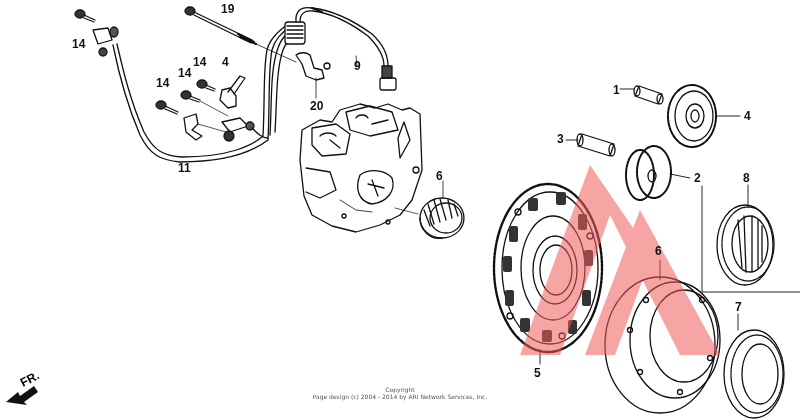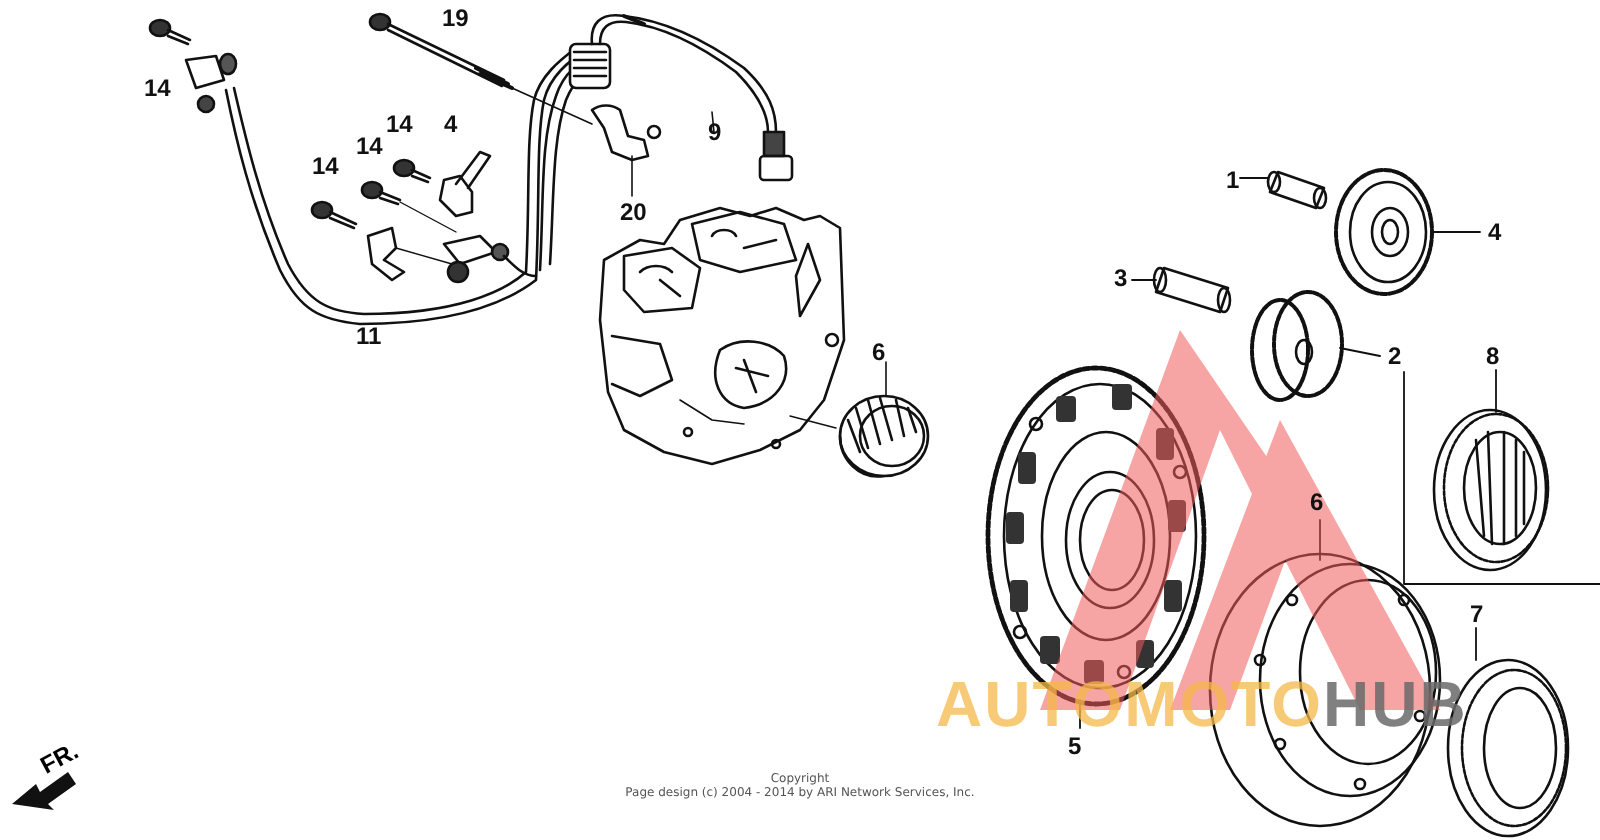--- a/index.html
+++ b/index.html
@@ -231,16 +231,13 @@
   <span class="callout" style="left:743px;top:172px">8</span>
   <span class="callout" style="left:655px;top:245px">6</span>
   <span class="callout" style="left:735px;top:301px">7</span>
   <span class="callout" style="left:534px;top:367px">5</span>
 
   <span class="fr">FR.</span>
 
   <div class="copyright" style="top:386px">Copyright</div>
   <div class="copyright" style="top:393px">Page design (c) 2004 - 2014 by ARI Network Services, Inc.</div>
 
-  <div class="wm-text">
-    <span class="wm-a">AUTOMOTO</span><span class="wm-b">HUB</span>
-  </div>
 </div>
 
 </body></html>

